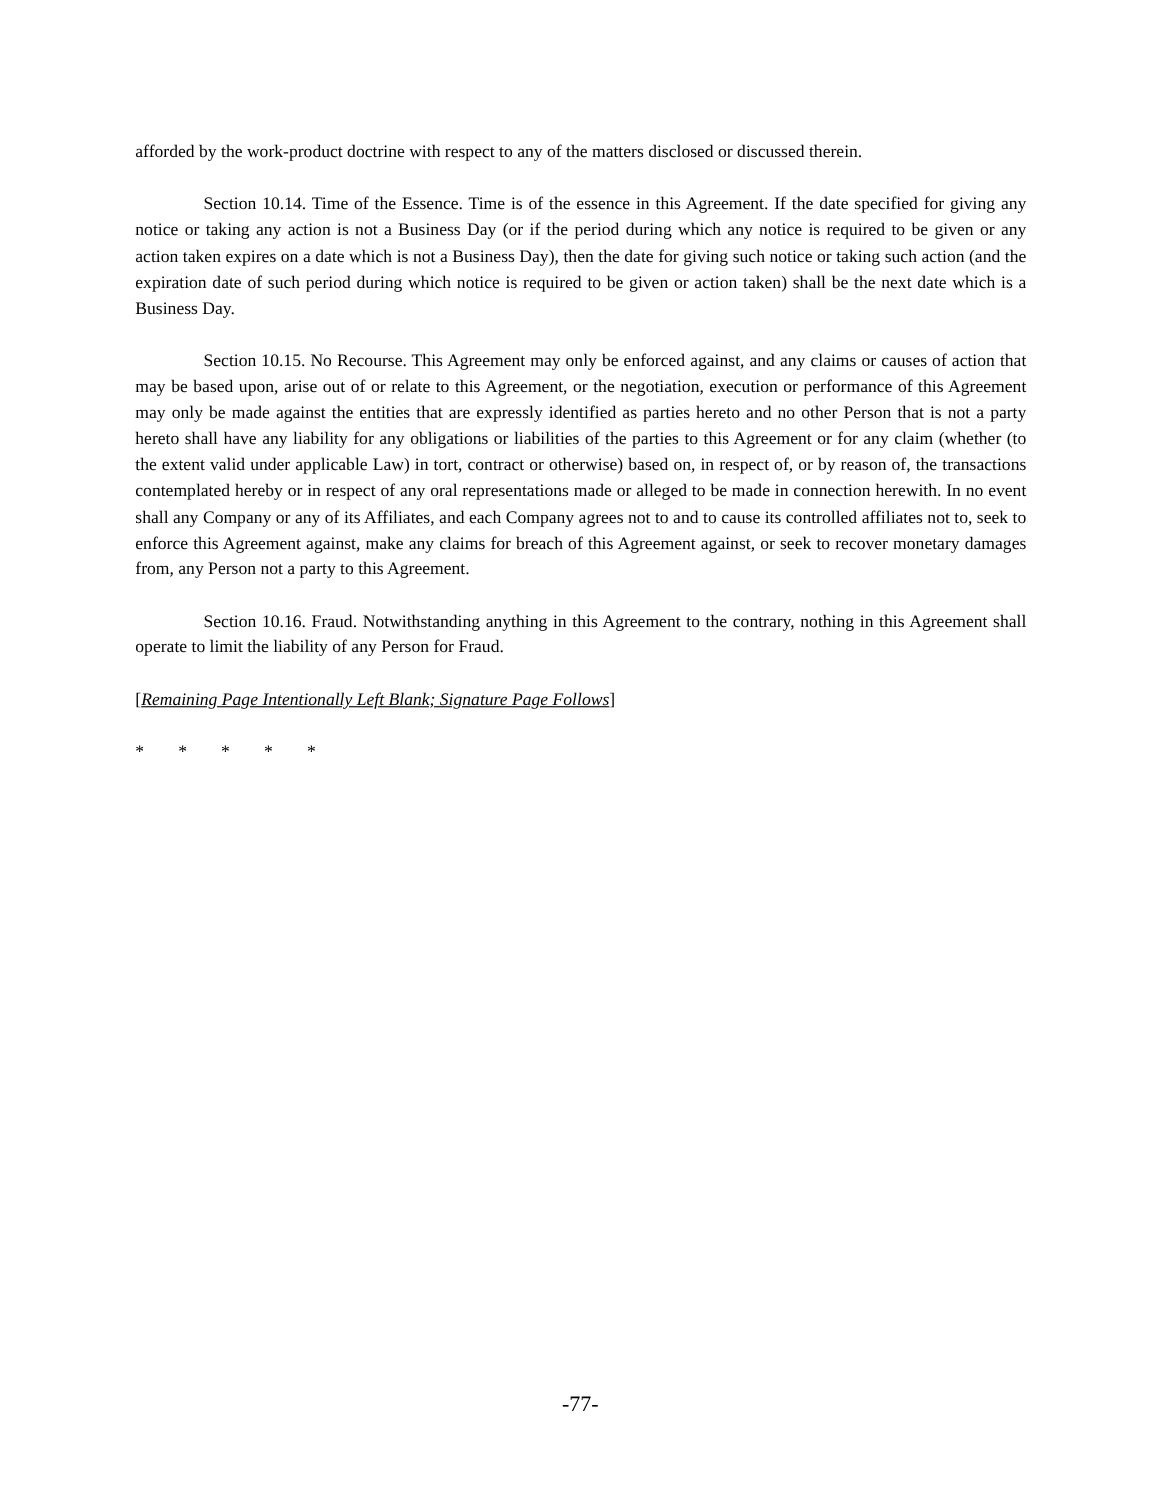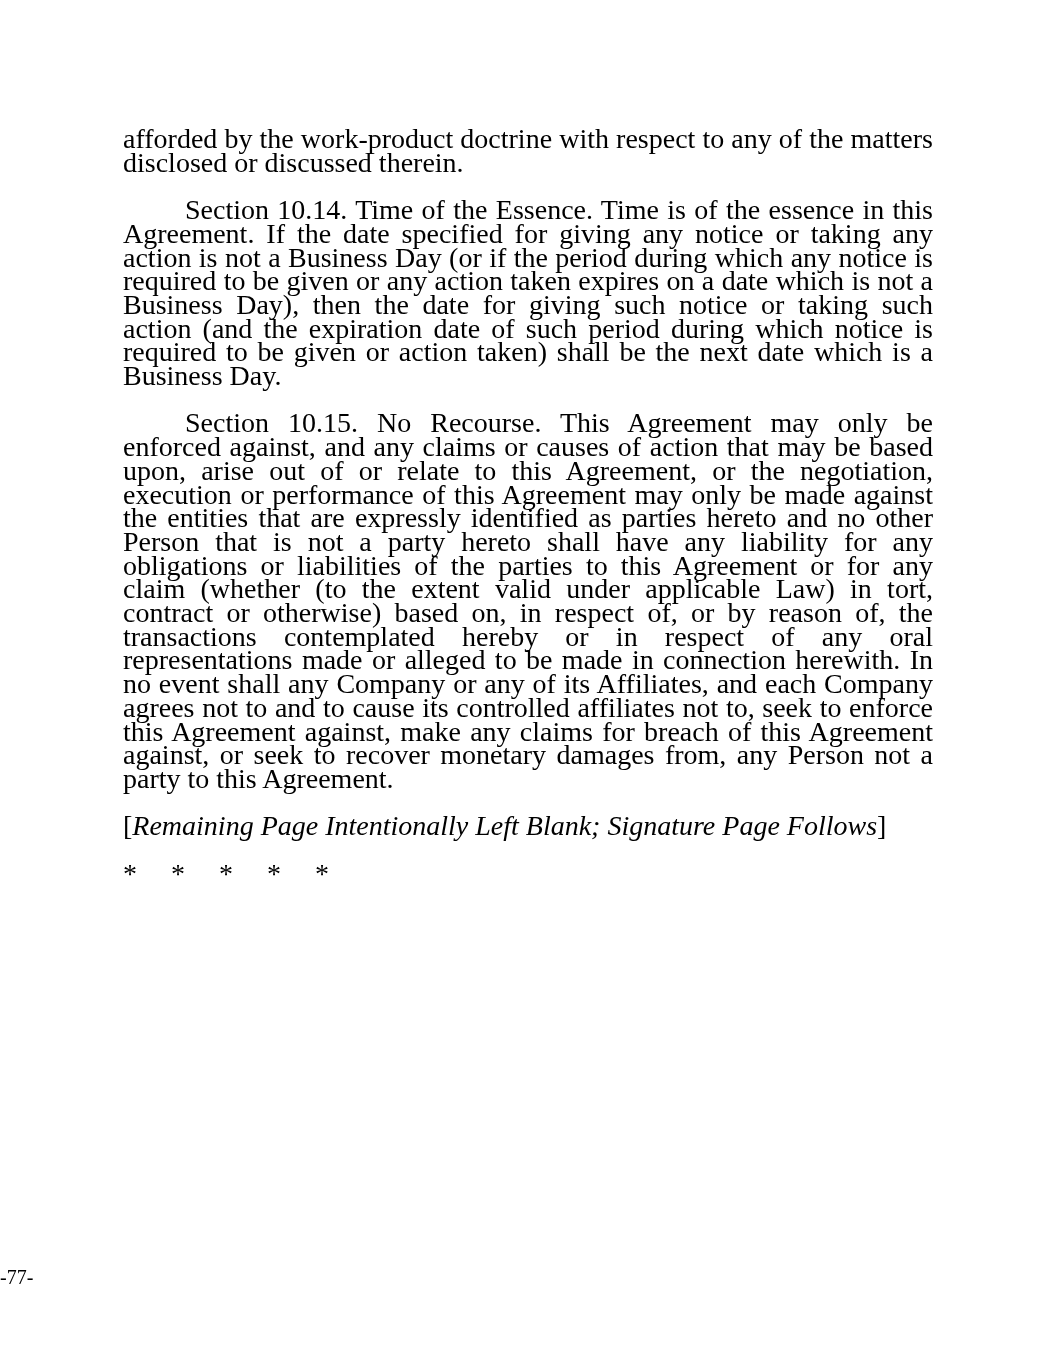--- a/index.html
+++ b/index.html
@@ -17,68 +17,71 @@
     overflow: hidden;
   }
   .content {
     position: absolute;
     left: 123px;
     top: 127px;
     width: 810px;
   }
   p.para {
     margin: 0 0 23.7px 0;
-    font-size: 28px;
+    font-size: 16px;
     line-height: 23.7px;
     text-align: justify;
   }
   p.section {
     text-indent: 62px;
   }
   .u {
   }
   .center-note {
     text-align: center;
     text-indent: 0;
     font-size: 20.5px;
     line-height: 23.7px;
     margin: 0 0 23.7px 0;
   }
   .center-note .it {
     font-style: italic;
+    text-decoration: underline;
   }
   .stars {
     text-align: center;
     text-indent: 0;
     font-size: 20.5px;
     line-height: 23.7px;
     word-spacing: 27px;
     margin: 0;
   }
   .footer {
     position: absolute;
     left: 0;
     right: 0;
     top: 1266px;
+    text-align: center;
     font-size: 20px;
     line-height: 23.7px;
   }
 </style>
 </head>
 <body>
 
 <div class="page">
   <div class="content">
 
     <p class="para">afforded by the work-product doctrine with respect to any of the matters disclosed or discussed therein.</p>
 
     <p class="para section"><span>Section 10.14. </span><span class="u">Time of the Essence</span><span>.  Time is of the essence in this Agreement.  If the date specified for giving any notice or taking any action is not a Business Day (or if the period during which any notice is required to be given or any action taken expires on a date which is not a Business Day), then the date for giving such notice or taking such action (and the expiration date of such period during which notice is required to be given or action taken) shall be the next date which is a Business Day.</span></p>
 
     <p class="para section"><span>Section 10.15. </span><span class="u">No Recourse</span><span>.  This Agreement may only be enforced against, and any claims or causes of action that may be based upon, arise out of or relate to this Agreement, or the negotiation, execution or performance of this Agreement may only be made against the entities that are expressly identified as parties hereto and no other Person that is not a party hereto shall have any liability for any obligations or liabilities of the parties to this Agreement or for any claim (whether (to the extent valid under applicable Law) in tort, contract or otherwise) based on, in respect of, or by reason of, the transactions contemplated hereby or in respect of any oral representations made or alleged to be made in connection herewith.  In no event shall any Company or any of its Affiliates, and each Company agrees not to and to cause its controlled affiliates not to, seek to enforce this Agreement against, make any claims for breach of this Agreement against, or seek to recover monetary damages from, any Person not a party to this Agreement.</span></p>
 
+    <p class="para section"><span>Section 10.16. </span><span class="u">Fraud</span><span>.  Notwithstanding anything in this Agreement to the contrary, nothing in this Agreement shall operate to limit the liability of any Person for Fraud.</span></p>
 
     <p class="para center-note"><span>[</span><span class="it">Remaining Page Intentionally Left Blank; Signature Page Follows</span><span>]</span></p>
 
     <p class="para stars">* * * * *</p>
 
   </div>
 
   <div class="footer">-77-</div>
 </div>
 

